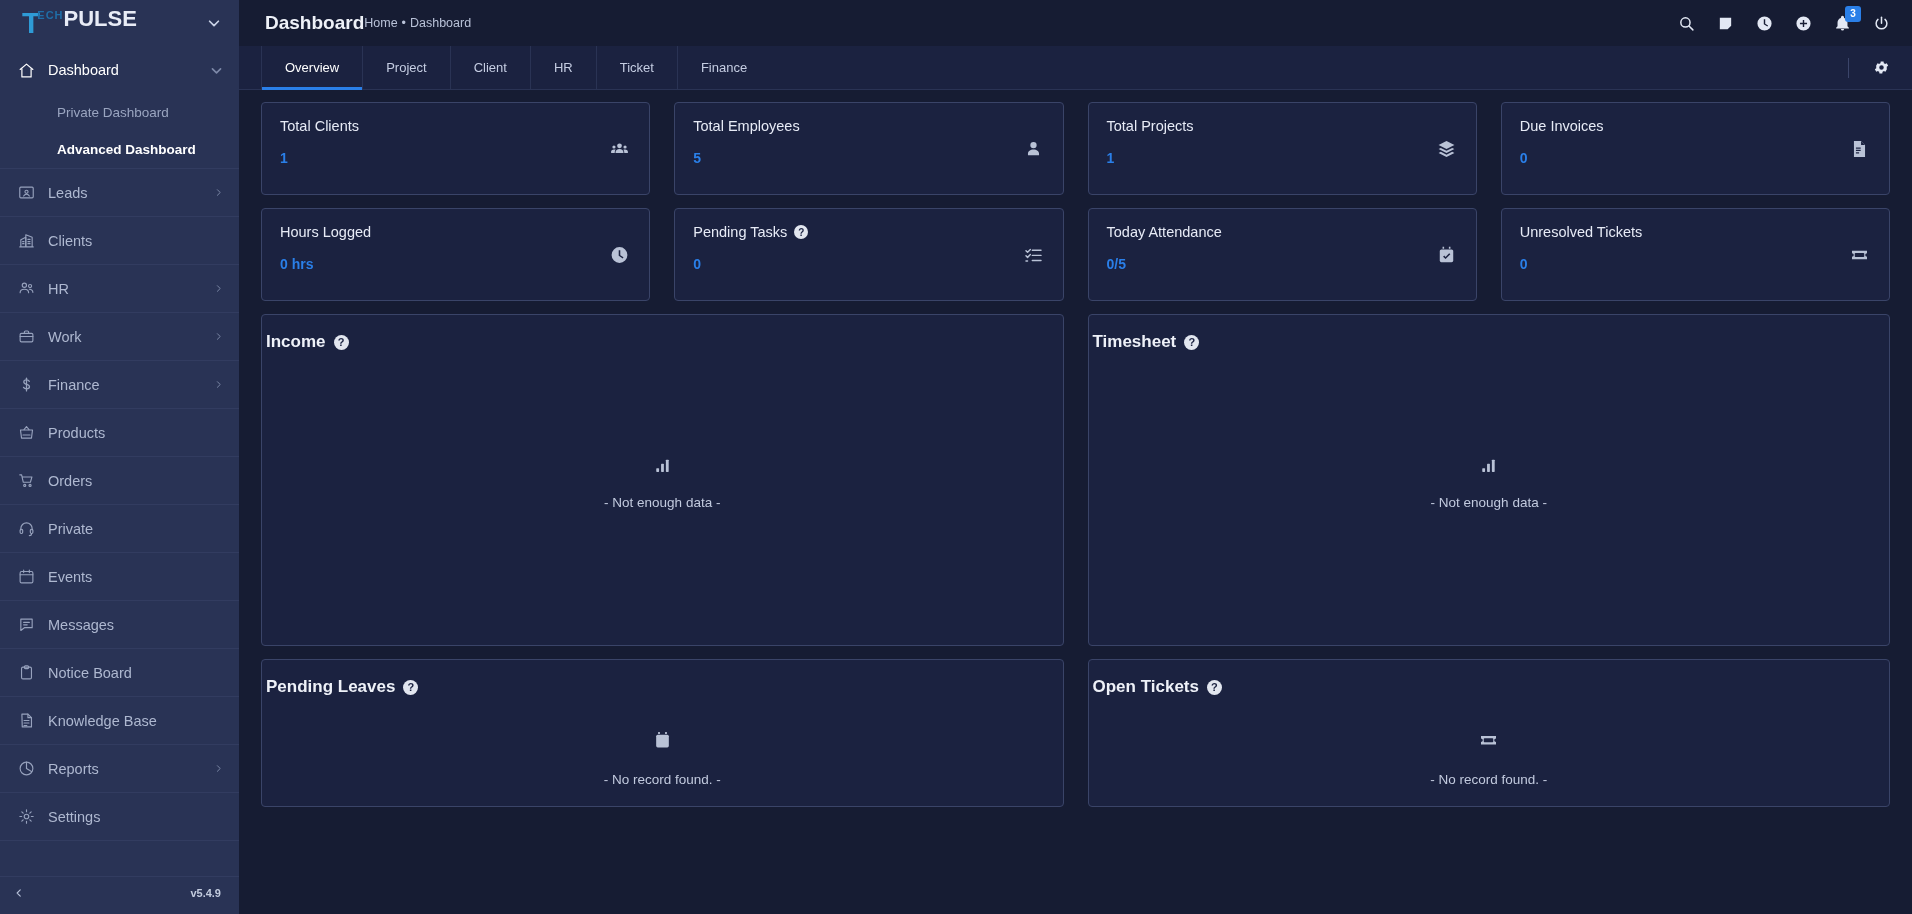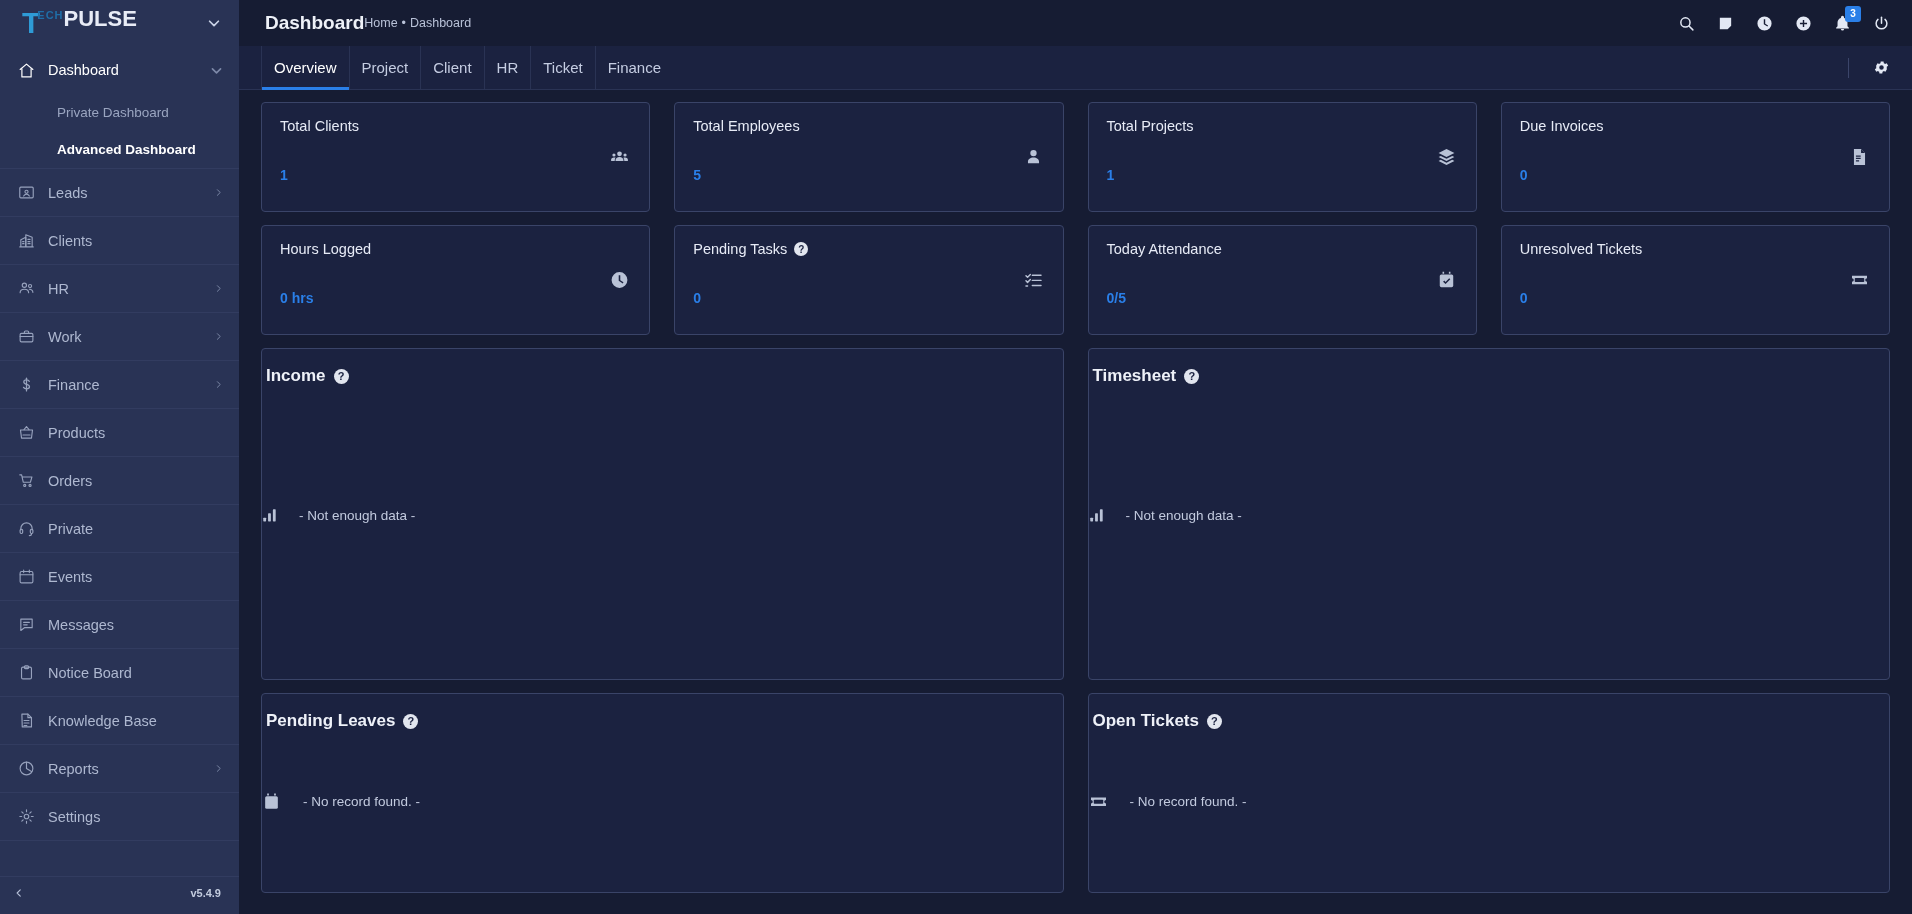--- a/index.html
+++ b/index.html
@@ -106,22 +106,22 @@
   }
 
   .tabbar {
     height: 44px; flex: 0 0 44px;
     background: #1b2240;
     display: flex; align-items: stretch;
     border-bottom: 1px solid #2a3354;
     padding-left: 22px;
   }
   .tab {
-    padding: 0 12px; display: flex; align-items: center;
-    font-size: 15px; color: #c5cde2; cursor: pointer;
+    padding: 0 23px; display: flex; align-items: center;
+    font-size: 13px; color: #c5cde2; cursor: pointer;
     border-left: 1px solid #2a3354;
     position: relative;
   }
   .tab:first-child { border-left: 1px solid #2a3354; }
   .tab:last-child { border-right: 1px solid #2a3354; }
   .tab.active { color: #ffffff; }
   .tab.active::after {
     content: ""; position: absolute; left: 0; right: 0; bottom: -1px;
     height: 3px; background: #2a7fe8;
   }
@@ -131,21 +131,21 @@
   .gear-btn svg { width: 17px; height: 17px; }
 
   .content { flex: 1 1 auto; overflow: hidden; padding: 12px 22px 0 22px; }
 
   .row { display: flex; gap: 24px; margin-bottom: 13px; }
   .card {
     flex: 1 1 0; min-width: 0;
     background: #1b2240;
     border: 1px solid #3a4468;
     border-radius: 4px;
-    height: 110px;
+    height: 93px;
     padding: 15px 18px 16px 18px;
     position: relative;
   }
   .card-title {
     font-size: 14.5px; color: #e7ebf6; font-weight: 400;
     display: flex; align-items: center; gap: 7px;
   }
   .card-value { position: absolute; left: 18px; bottom: 28px; font-size: 14px; font-weight: 700; color: #2a7fe8; }
   .card-ico {
     position: absolute; right: 20px; top: 50%; transform: translateY(-50%);
@@ -164,30 +164,30 @@
   .panel-row { display: flex; gap: 24px; margin-bottom: 13px; }
   .panel {
     flex: 1 1 0; min-width: 0;
     background: #1b2240;
     border: 1px solid #3a4468;
     border-radius: 4px;
     padding: 17px 4px;
     position: relative;
   }
   .panel.tall { height: 332px; }
-  .panel.short { height: 200px; }
+  .panel.short { height: 148px; }
   .panel-title {
     font-size: 17px; font-weight: 700; color: #eef1f8;
     display: flex; align-items: center; gap: 8px;
   }
   .panel-title .help { width: 15px; height: 15px; font-size: 11px; flex: 0 0 15px; }
   .empty {
     position: absolute; left: 0; right: 0; top: 50%;
     transform: translateY(-42%);
-    display: flex; flex-direction: row; align-items: center; gap: 22px;
+    display: flex; flex-direction: column; align-items: center; gap: 22px;
   }
   .empty-ico { color: #b9c2d6; }
   .empty-ico svg { display: block; }
   .empty-txt { font-size: 13.5px; color: #c2cade; }
   .empty.bars .empty-ico svg { width: 15px; height: 15px; }
   .empty.cal .empty-ico svg { width: 19px; height: 19px; }
 </style>
 </head>
 <body>
 

